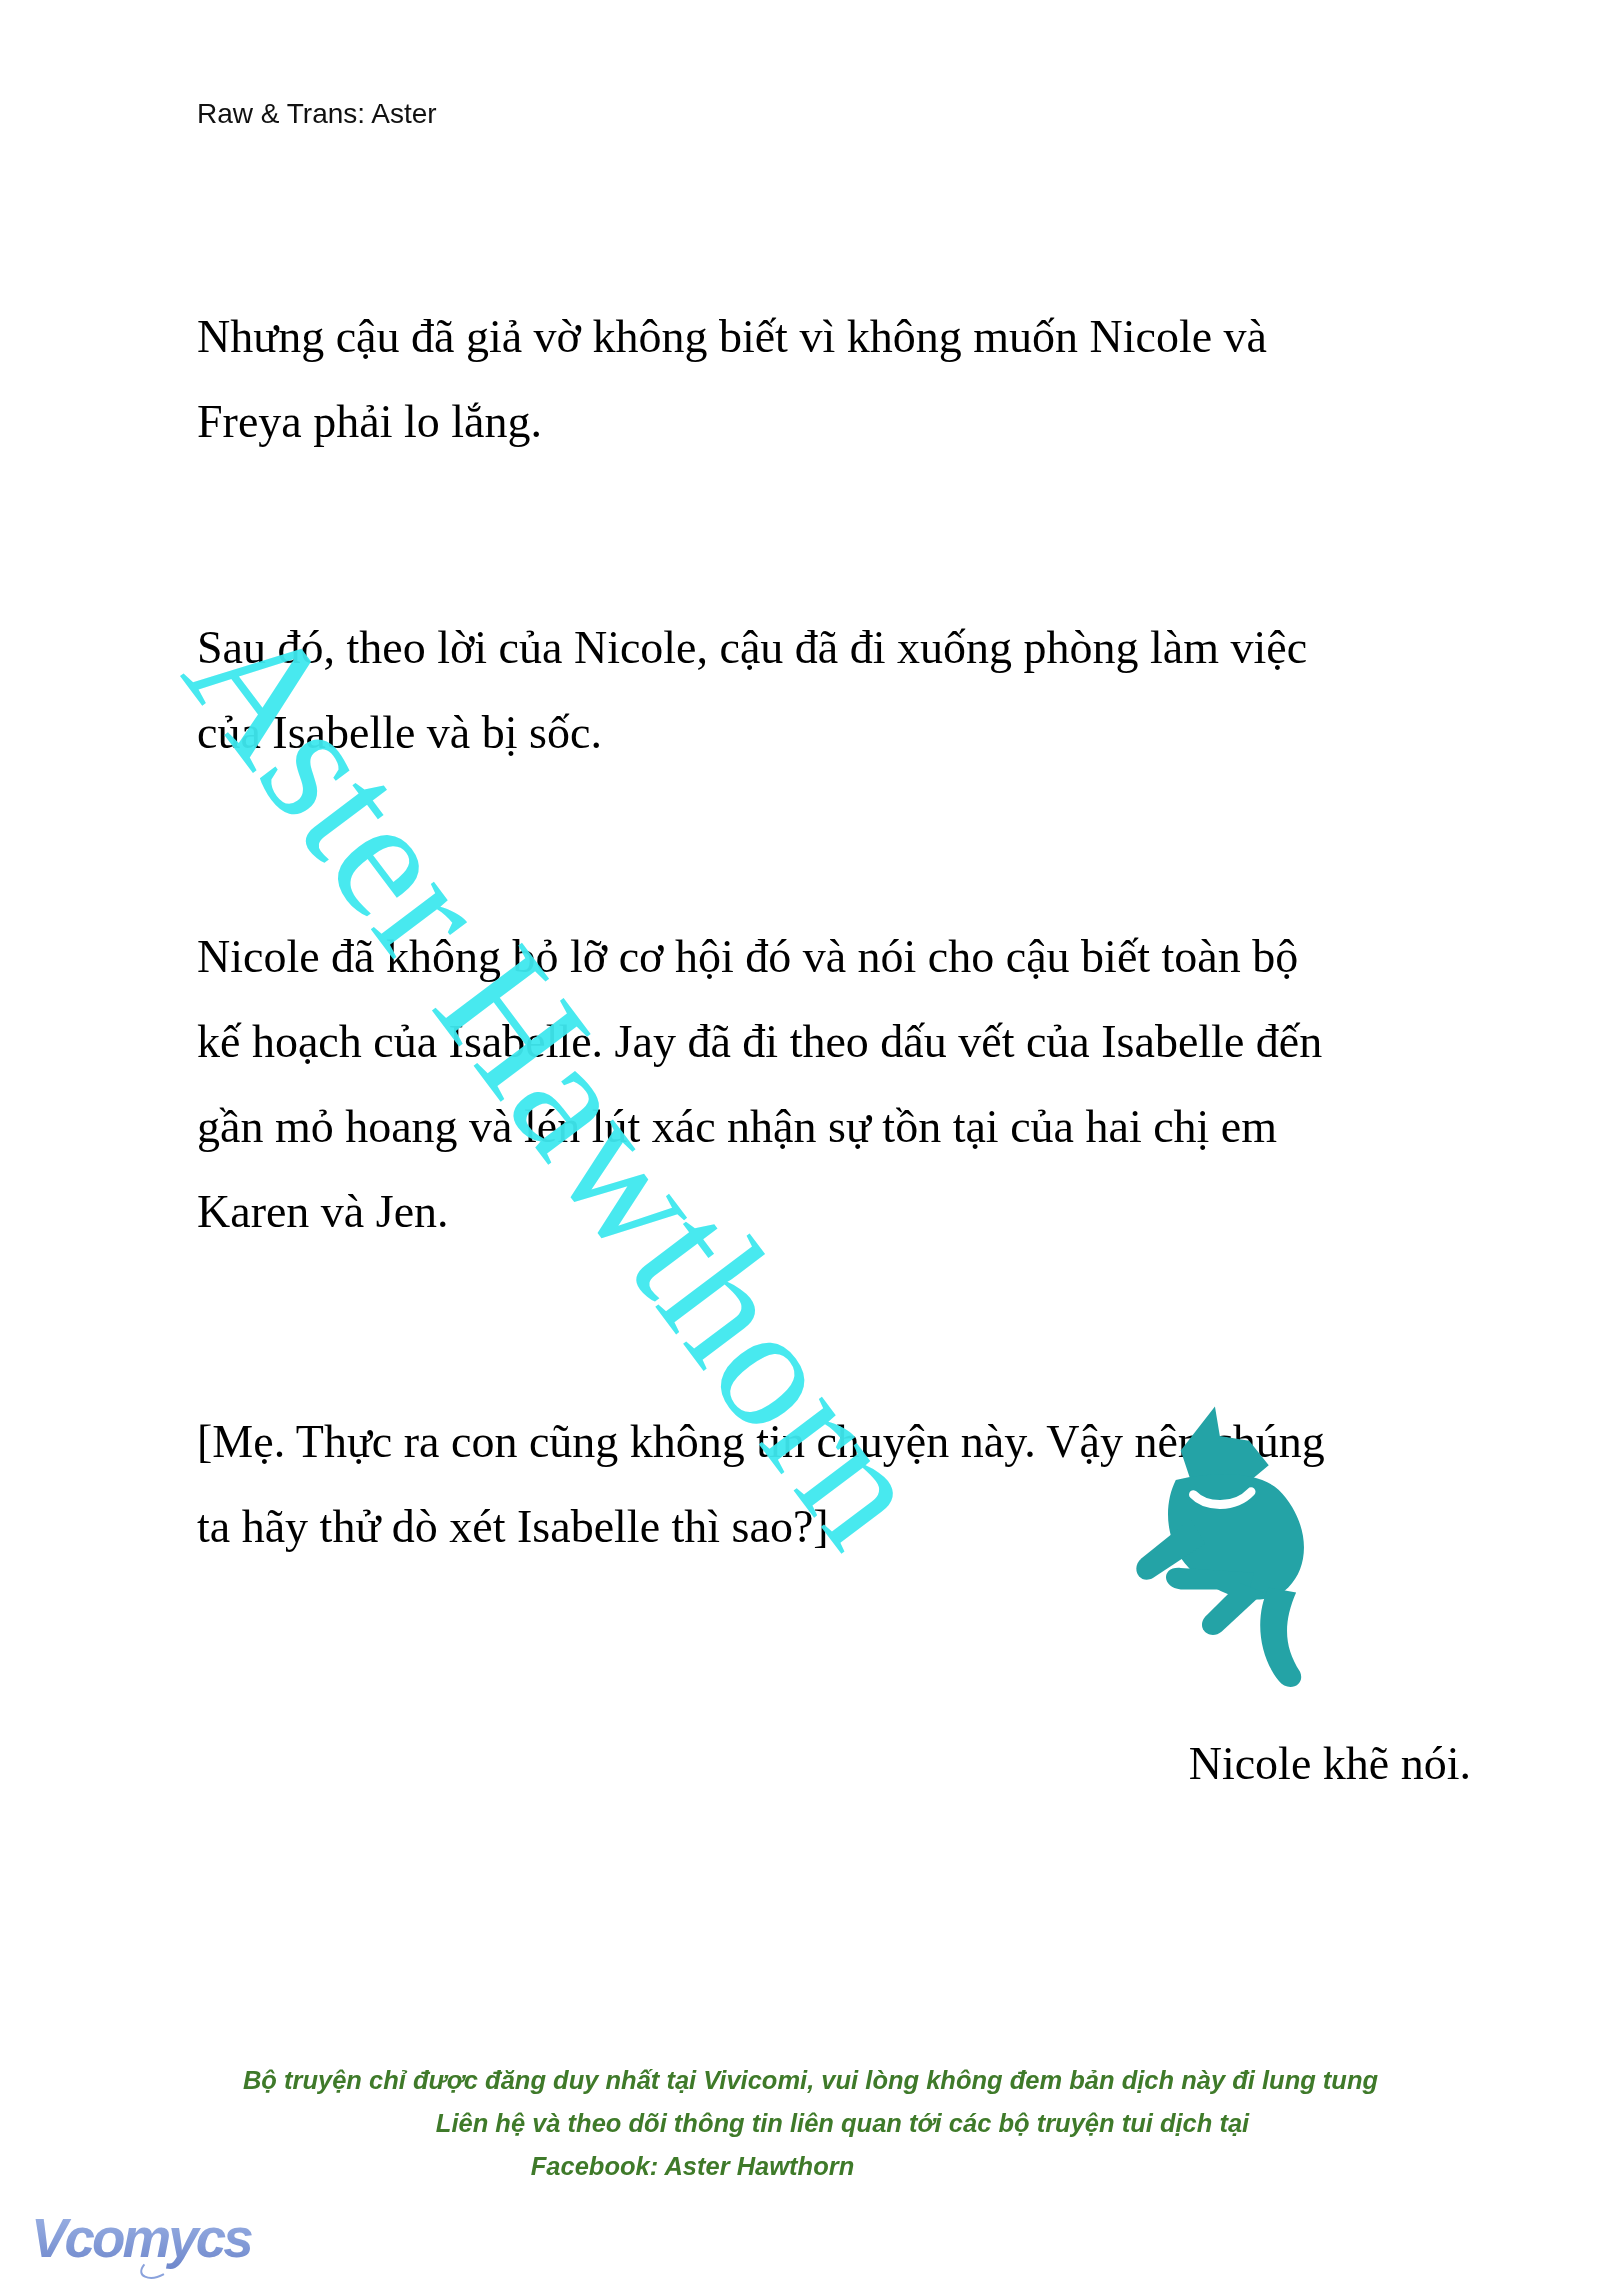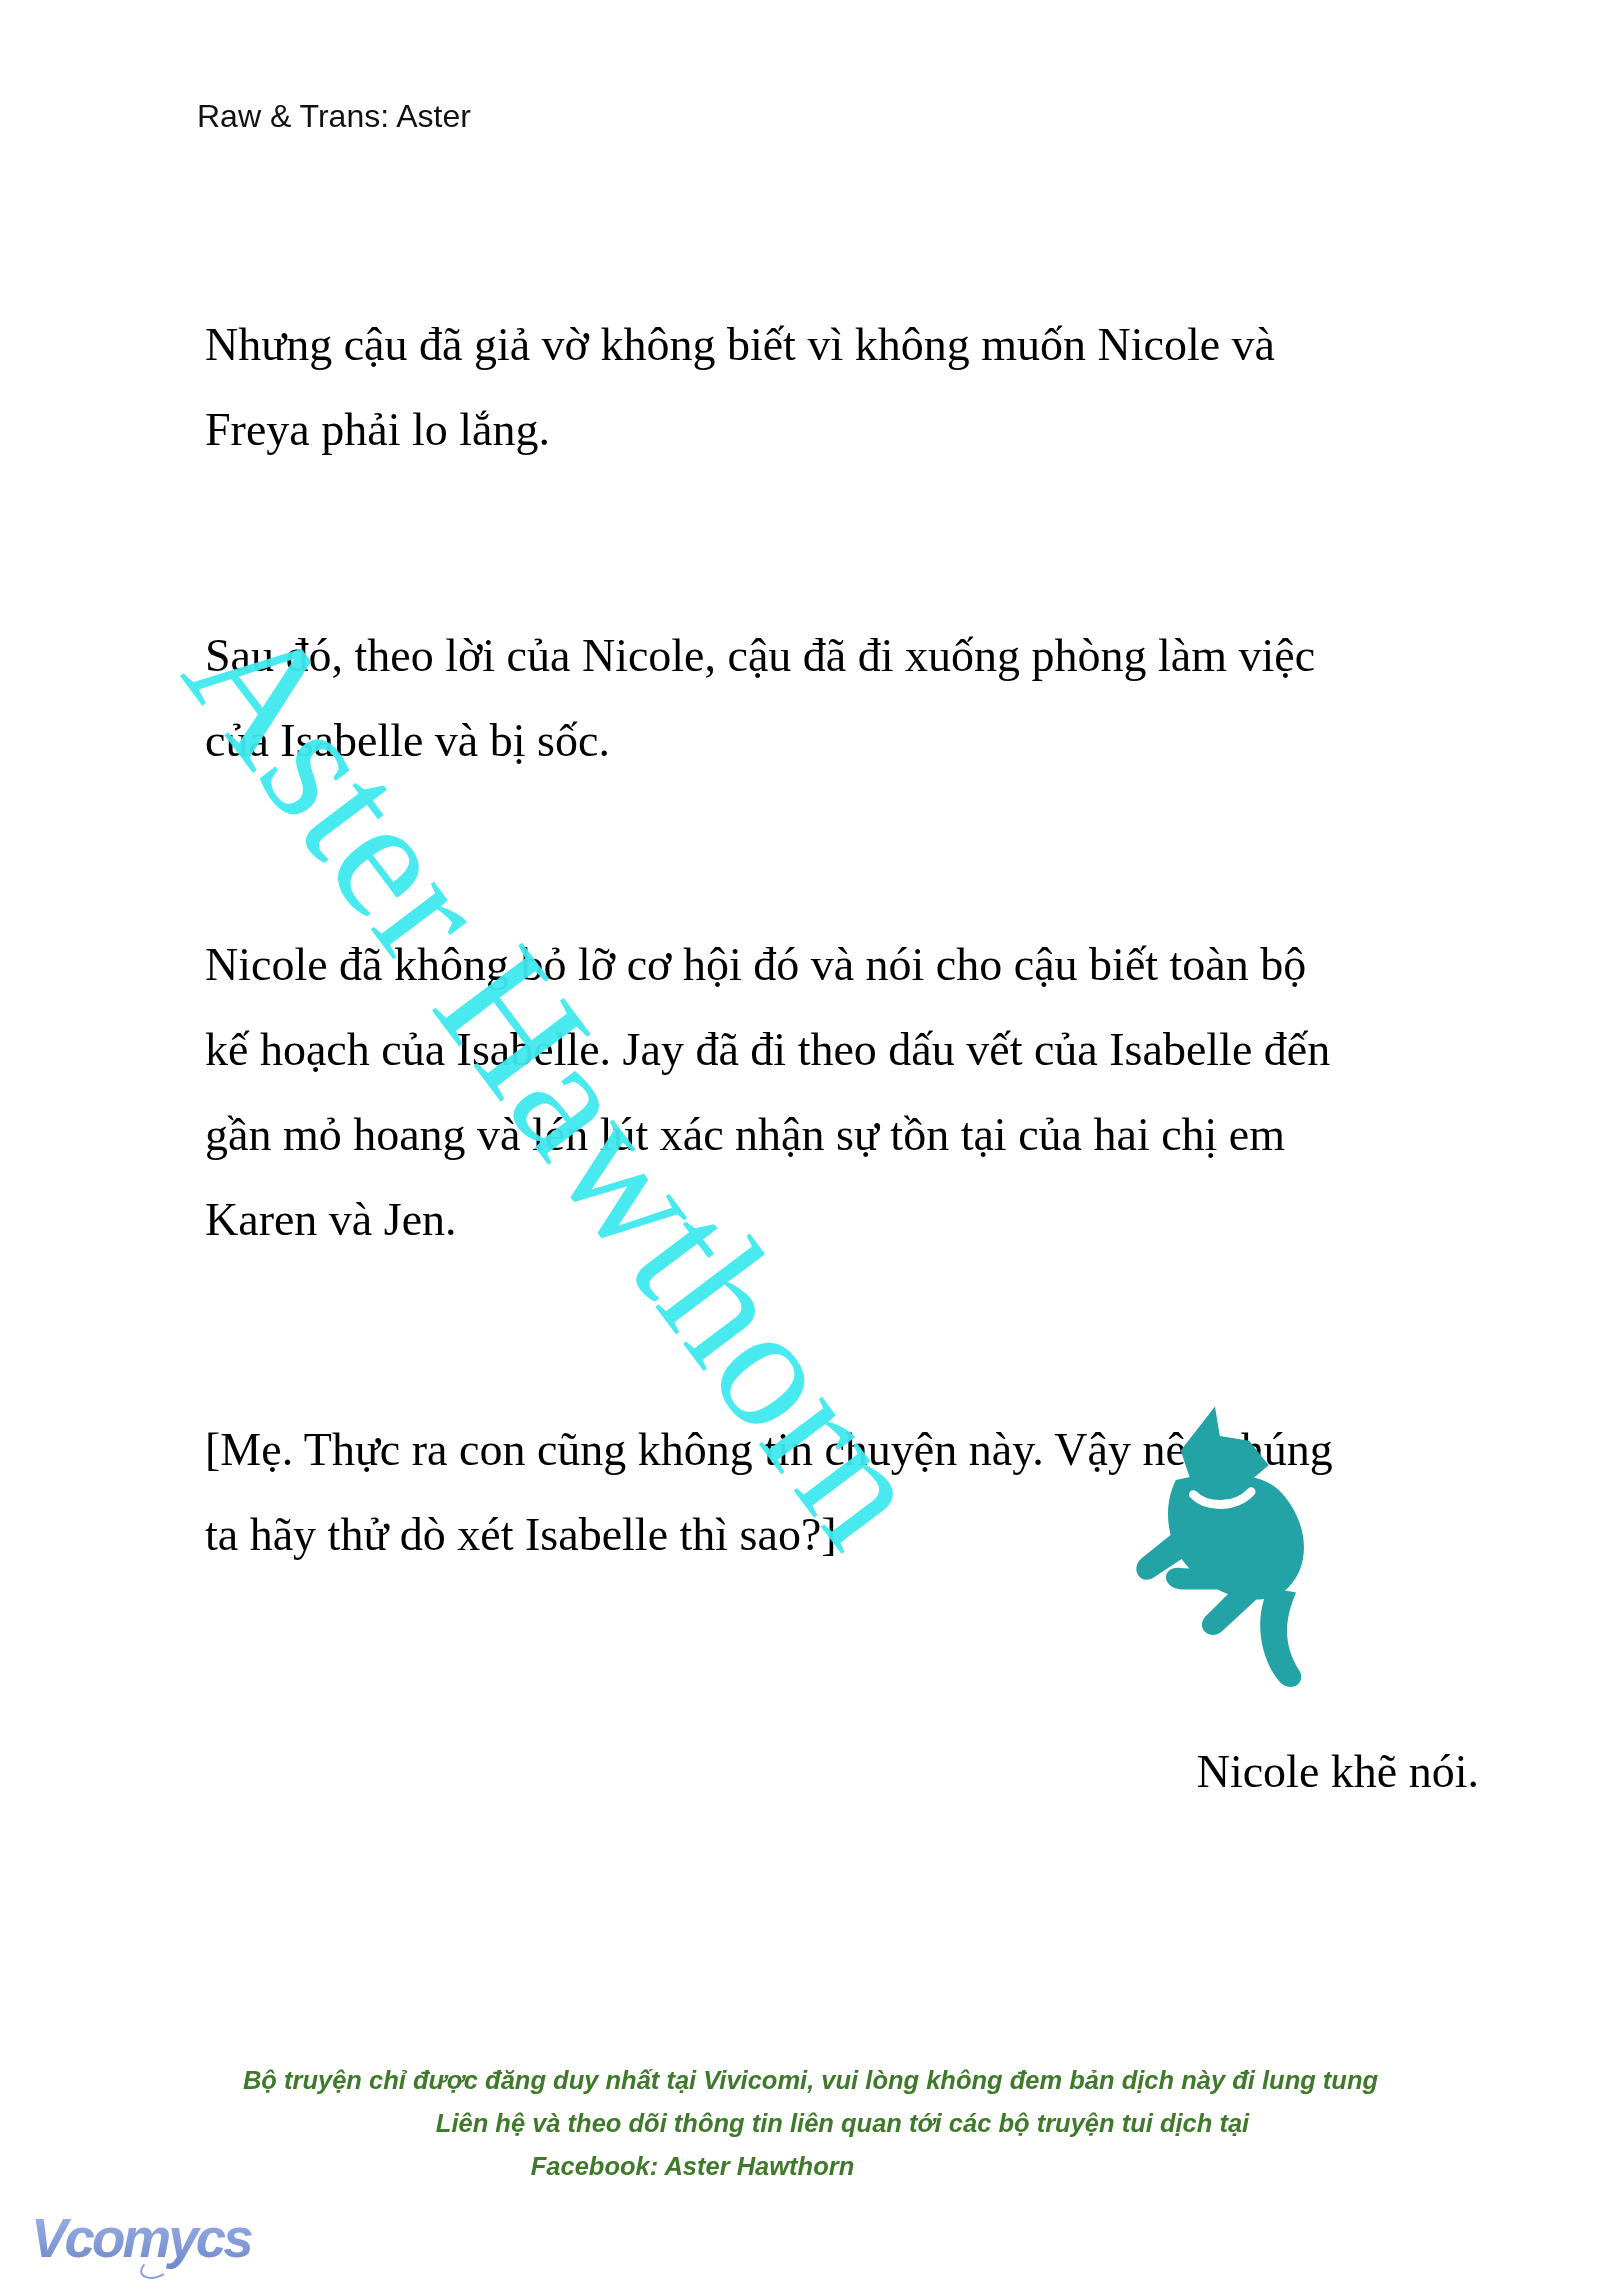--- a/index.html
+++ b/index.html
@@ -2,28 +2,28 @@
 <html><head>
   <meta charset="utf-8">
   <style>
     html, body { margin: 0; padding: 0; background: #ffffff; }
     body { width: 1621px; height: 2293px; position: relative; overflow: hidden; }
     .page { position: absolute; left: 0; top: 0; width: 1621px; height: 2293px; background: #fff; }
 
     .header-credit {
       position: absolute; left: 197px; top: 98px;
       font-family: "Liberation Sans", sans-serif;
-      font-size: 32px; color: #111; letter-spacing: 0px;
+      font-size: 28px; color: #111; letter-spacing: 0px;
     }
 
     .para {
       position: absolute; left: 197px; width: 1274px;
       font-family: "Liberation Serif", serif;
       font-size: 46px; line-height: 85px; color: #000;
-      margin: 8px;
+      margin: 0;
     }
     .para .line { display: block; white-space: nowrap; }
 
     .watermark {
       position: absolute; left: 245px; top: 990px;
       font-family: "Liberation Serif", serif;
       font-size: 172px; color: #3fe8ef; opacity: 0.95;
       transform-origin: 0 0;
       transform: rotate(53deg);
       white-space: nowrap;

